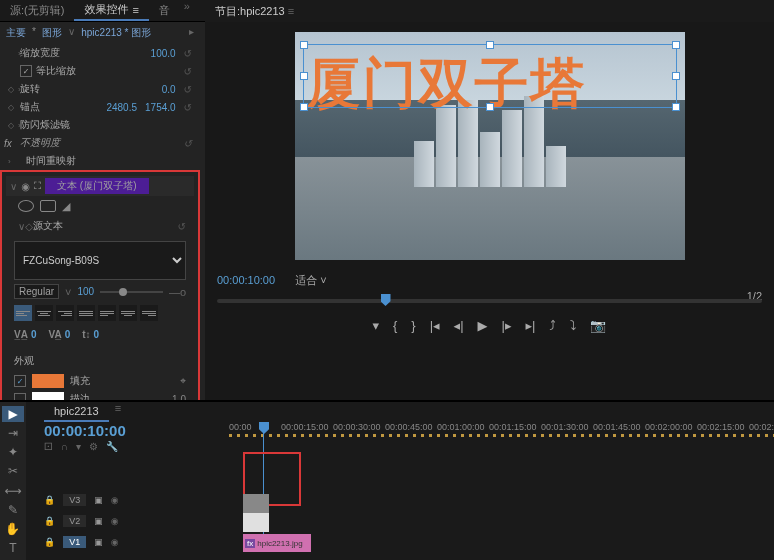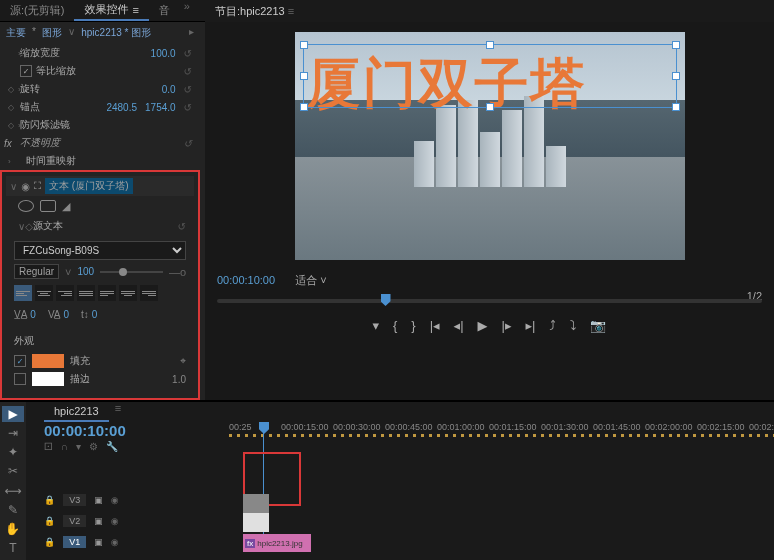--- a/index.html
+++ b/index.html
@@ -25,33 +25,33 @@
 .red-border { border: 2px solid #d93838; }
 
 .text-section { padding: 4px; }
 .text-header { display: flex; align-items: center; gap: 4px; padding: 2px 4px; font-size: 10px; background: #2a2a2a; }
 .text-header .eye { color: #888; }
 .shape-row { display: flex; gap: 6px; padding: 4px 12px; }
 .shape-row .shape { width: 16px; height: 12px; border: 1px solid #888; border-radius: 2px; }
 .shape-row .shape.ellipse { border-radius: 50%; }
 
 .src-text { padding: 4px 8px; }
-.font-select { width: 100%; background: #1a1a1a; border: 1px solid #444; color: #ccc; font-size: 10px; padding: 2px 4px; margin: 2px 0; }
+.font-select { width: 100%; background: #1a1a1a; border: 1px solid #444; color: #ccc; font-size: 10px; padding: 12px 4px; margin: 2px 0; }
 .weight-row { display: flex; gap: 6px; align-items: center; padding: 2px 0; }
 .weight-row .weight { background: #1a1a1a; border: 1px solid #444; padding: 1px 4px; font-size: 10px; }
 .weight-row .size-val { color: #5a9fd4; font-size: 10px; }
 .weight-row .slider { flex: 1; height: 2px; background: #444; position: relative; }
 .weight-row .slider::after { content: ''; position: absolute; left: 30%; top: -3px; width: 8px; height: 8px; background: #888; border-radius: 50%; }
 
 .align-row { display: flex; gap: 3px; padding: 4px 0; }
 .align-btn { width: 18px; height: 16px; background: #1a1a1a; display: flex; flex-direction: column; justify-content: center; gap: 1px; padding: 2px; }
 .align-btn.active { background: #3a5a7a; }
 .align-btn .bar { height: 1px; background: #888; }
 
-.spacing-row { display: flex; gap: 12px; padding: 4px 0; font-size: 10px; }
+.spacing-row { display: flex; gap: 12px; padding: 4px 0; font-size: 10px; font-weight: bold; }
 .spacing-row .item { display: flex; align-items: center; gap: 3px; color: #888; }
 .spacing-row .item .val { color: #5a9fd4; }
 
 .appearance { padding: 6px 8px; }
 .appearance .title { font-size: 10px; color: #aaa; margin-bottom: 4px; }
 .color-row { display: flex; align-items: center; gap: 6px; padding: 2px 0; }
 .color-row .cb { width: 12px; height: 12px; border: 1px solid #666; display: flex; align-items: center; justify-content: center; font-size: 8px; color: #5a9fd4; }
 .color-row .swatch { width: 32px; height: 14px; }
 .color-row .label { font-size: 10px; color: #aaa; }
 .color-row .val-right { margin-left: auto; color: #888; font-size: 10px; }
@@ -178,21 +178,21 @@
     <span class="chev" style="left:8px">›</span>
     <span class="label" style="margin-left:6px">时间重映射</span>
   </div>
 
   <div class="red-border">
     <div class="text-section">
       <div class="text-header">
         <span style="color:#666">∨</span>
         <span class="eye">◉</span>
         <span>⛶</span>
-        <span style="background:#0c4a6e;padding:1px 4px">文本 (厦门双子塔)</span>
+        <span style="background:#4c1d95;padding:1px 12px">文本 (厦门双子塔)</span>
       </div>
       <div class="shape-row">
         <div class="shape ellipse"></div>
         <div class="shape"></div>
         <span style="color:#888">◢</span>
       </div>
       <div class="prop-row" style="padding-left:12px">
         <span style="color:#666">∨</span>
         <span style="color:#666">◇</span>
         <span class="label">源文本</span>
@@ -366,21 +366,21 @@
         <div class="icons">
           <span>⚀</span>
           <span>∩</span>
           <span>▾</span>
           <span>⚙</span>
           <span>🔧</span>
         </div>
       </div>
       <div class="ruler">
         <div class="ticks" id="ruler-ticks">
-            <span>00:25</span>
+            <span>00:00</span>
             <span>00:00:15:00</span>
             <span>00:00:30:00</span>
             <span>00:00:45:00</span>
             <span>00:01:00:00</span>
             <span>00:01:15:00</span>
             <span>00:01:30:00</span>
             <span>00:01:45:00</span>
             <span>00:02:00:00</span>
             <span>00:02:15:00</span>
             <span>00:02:30</span>

